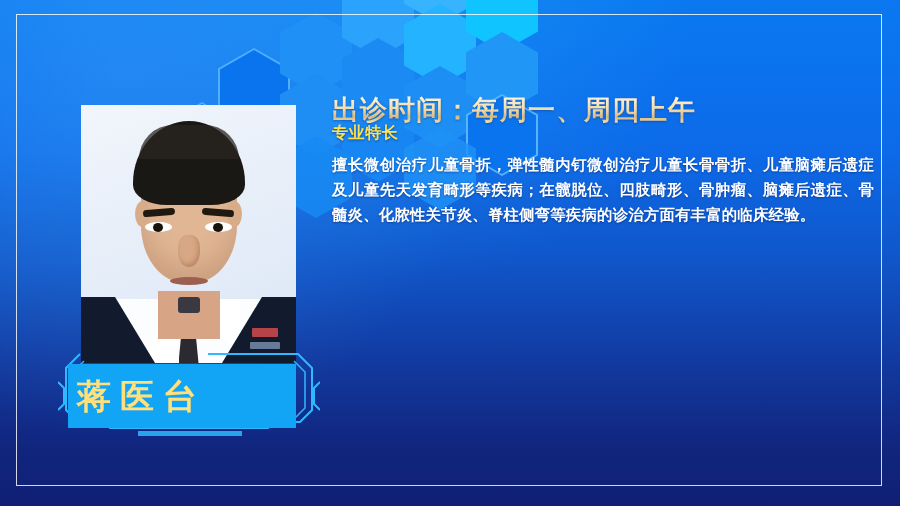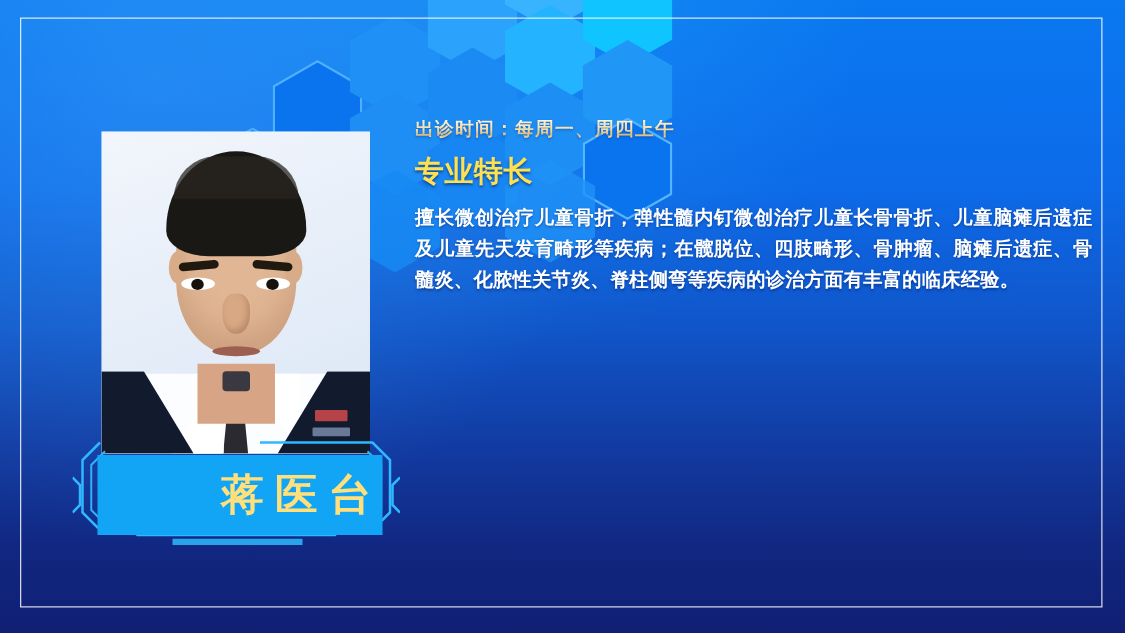--- a/index.html
+++ b/index.html
@@ -107,23 +107,23 @@
   }
   .p-tieknot{
     position:absolute;left:50%;bottom:50px;transform:translateX(-50%);
     width:22px;height:16px;background:#3a3841;border-radius:3px;
   }
   .p-badge{position:absolute;right:18px;bottom:26px;width:26px;height:9px;background:#d24b4b;border-radius:1px;opacity:.85;}
   .p-badge2{position:absolute;right:16px;bottom:14px;width:30px;height:7px;background:#8fa4c6;border-radius:1px;opacity:.7;}
 
   
   .nameplate{
-    position:absolute;left:78px;top:364px;width:228px;height:64px;
+    position:absolute;left:68px;top:364px;width:228px;height:64px;
     background:#12a5f5;
-    display:flex;align-items:center;justify-content:flex-end;
+    display:flex;align-items:center;justify-content:flex-start;
   }
   .nameplate .nm{
     font-family:"DejaVu Sans", sans-serif;
     font-size:34px;font-weight:700;color:#ffe07a;letter-spacing:9px;
     text-indent:9px;line-height:1;
   }
 
   
   .tech{position:absolute;left:58px;top:352px;width:262px;height:84px;pointer-events:none;}
   .tech svg{display:block;}
@@ -134,43 +134,42 @@
   .doctor-name{
     font-family:"DejaVu Sans", sans-serif;
     font-size:35px;font-weight:700;line-height:1;letter-spacing:2px;
     background:linear-gradient(to bottom,#fdf3dc 0%,#f4dfae 42%,#d8b878 70%,#f3e2b8 100%);
     -webkit-background-clip:text;background-clip:text;color:transparent;
     -webkit-text-fill-color:transparent;
     filter:drop-shadow(0 1px 1px rgba(0,20,80,.35));
   }
   .schedule{
     font-family:"DejaVu Sans", sans-serif;
-    font-size:15px;font-weight:700;letter-spacing:1px;line-height:1;
+    font-size:27px;font-weight:700;letter-spacing:1px;line-height:1;
     background:linear-gradient(to bottom,#fdf3dc 0%,#f2dbaa 50%,#d9ba7d 78%,#f2e1b6 100%);
     -webkit-background-clip:text;background-clip:text;color:transparent;
     -webkit-text-fill-color:transparent;
     filter:drop-shadow(0 1px 1px rgba(0,20,80,.3));
   }
   .subtitle{
     margin-top:21px;
     font-family:"DejaVu Sans", sans-serif;
     font-size:17.5px;font-weight:700;color:#ffe14f;letter-spacing:.6px;
     text-shadow:0 1px 2px rgba(0,18,70,.5);
   }
   .para{
     margin-top:9px;
     font-family:"DejaVu Serif", serif;
     font-size:15.4px;font-weight:700;color:#ffffff;line-height:1.62;
     letter-spacing:.2px;text-align:justify;
     text-shadow:0 1px 2px rgba(0,20,80,.45);
   }
   .section-head{
-    margin-top:11px;
-    font-family:"DejaVu Sans", sans-serif;
-    font-size:23px;font-weight:700;color:#ffe14f;letter-spacing:.6px;
+    font-family:"DejaVu Sans", sans-serif;
+    font-size:16px;font-weight:700;color:#ffe14f;letter-spacing:.6px;
     text-shadow:0 1px 2px rgba(0,18,70,.5);
   }
 </style>
 </head>
 <body>
 
 <div class="poster">
 
   <div class="bg-wash"></div>
 

